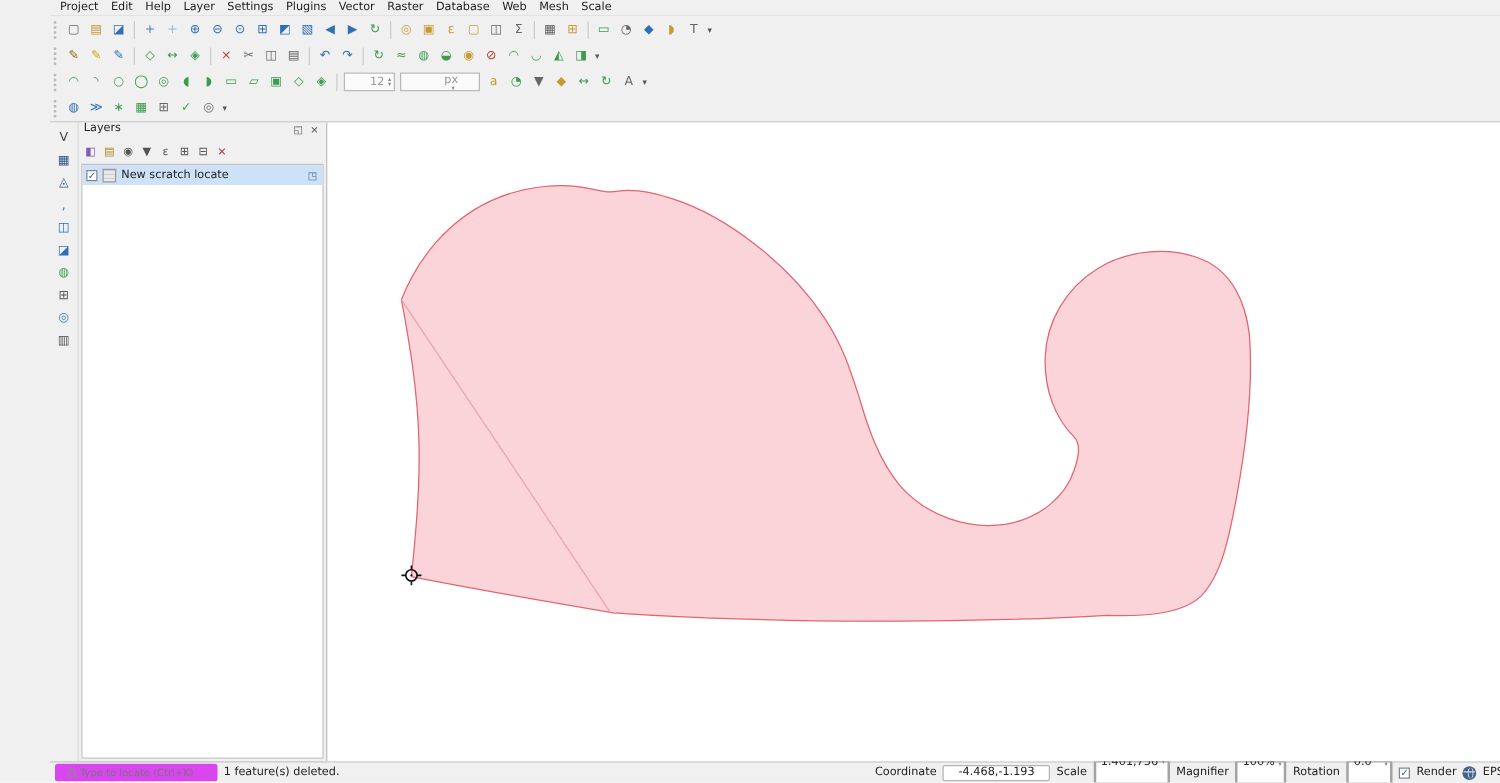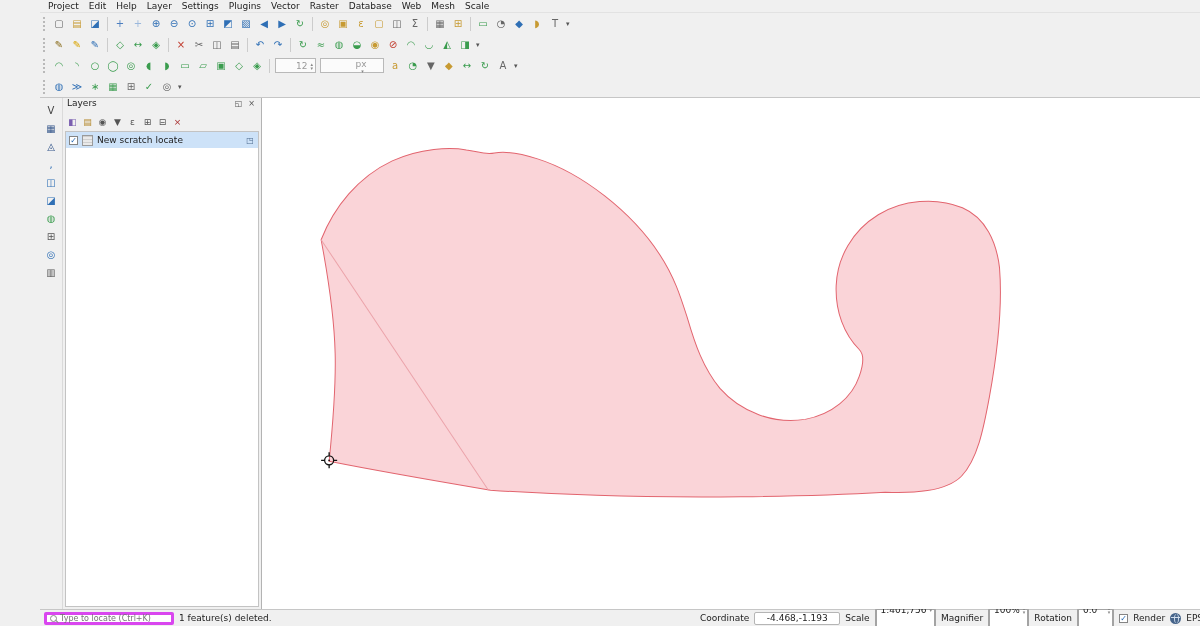--- a/index.html
+++ b/index.html
@@ -41,21 +41,21 @@
       repeating-linear-gradient(0deg,#e9e9e9 0 2px,#cfcfcf 2px 3px); }
   .layer-label { flex:1; white-space:nowrap; overflow:hidden; }
   .layer-indicator { width:10px; height:10px; flex:none; display:flex; align-items:center; justify-content:center; font-size:8px; color:#4d6b8e; cursor:pointer; }
 
   
   .map-area { flex:1; position:relative; background:#ffffff; min-width:0; }
   .map-area svg { position:absolute; inset:0; width:100%; height:100%; display:block; }
 
   
   .statusbar { height:17px; display:flex; align-items:center; background:#f0f0f0; border-top:1px solid #c6c6c6; padding:0 4px; gap:5px; }
-  .locate { display:flex; align-items:center; gap:3px; background:#fff; border:3px solid #d946ef; border-radius:2px; height:13px; width:130px; padding:0 3px; }
+  .locate { display:flex; align-items:center; gap:3px; background:#fff; border:7px solid #d946ef; border-radius:2px; height:13px; width:130px; padding:0 3px; }
   .locate input { border:none; outline:none; width:100%; font-family:inherit; font-size:8px; color:#444; background:transparent; }
   .mag-icon { width:7px; height:7px; border:1px solid #8a8a8a; border-radius:50%; position:relative; flex:none; }
   .mag-icon::after { content:""; position:absolute; width:4px; height:1px; background:#8a8a8a; transform:rotate(45deg); right:-3px; bottom:-1px; }
   .status-msg { white-space:nowrap; color:#222; }
   .sb-spacer { flex:1; }
   .sb-label { white-space:nowrap; color:#222; }
   .sb-box { background:#fff; border:1px solid #b5b5b5; border-radius:2px; height:13px; display:flex; align-items:center; padding:0 4px; white-space:nowrap; }
   .sb-box.coord { width:86px; justify-content:center; }
   .sb-combo { background:#fff; border:2px solid #a3a3a3; border-radius:2px; height:13px; display:flex; align-items:center; padding:0 2px 16px 4px; white-space:nowrap; }
   .sb-check { width:9px; height:9px; background:#fff; border:1px solid #848484; display:flex; align-items:center; justify-content:center; font-size:8px; line-height:9px; color:#1f63b0; }

